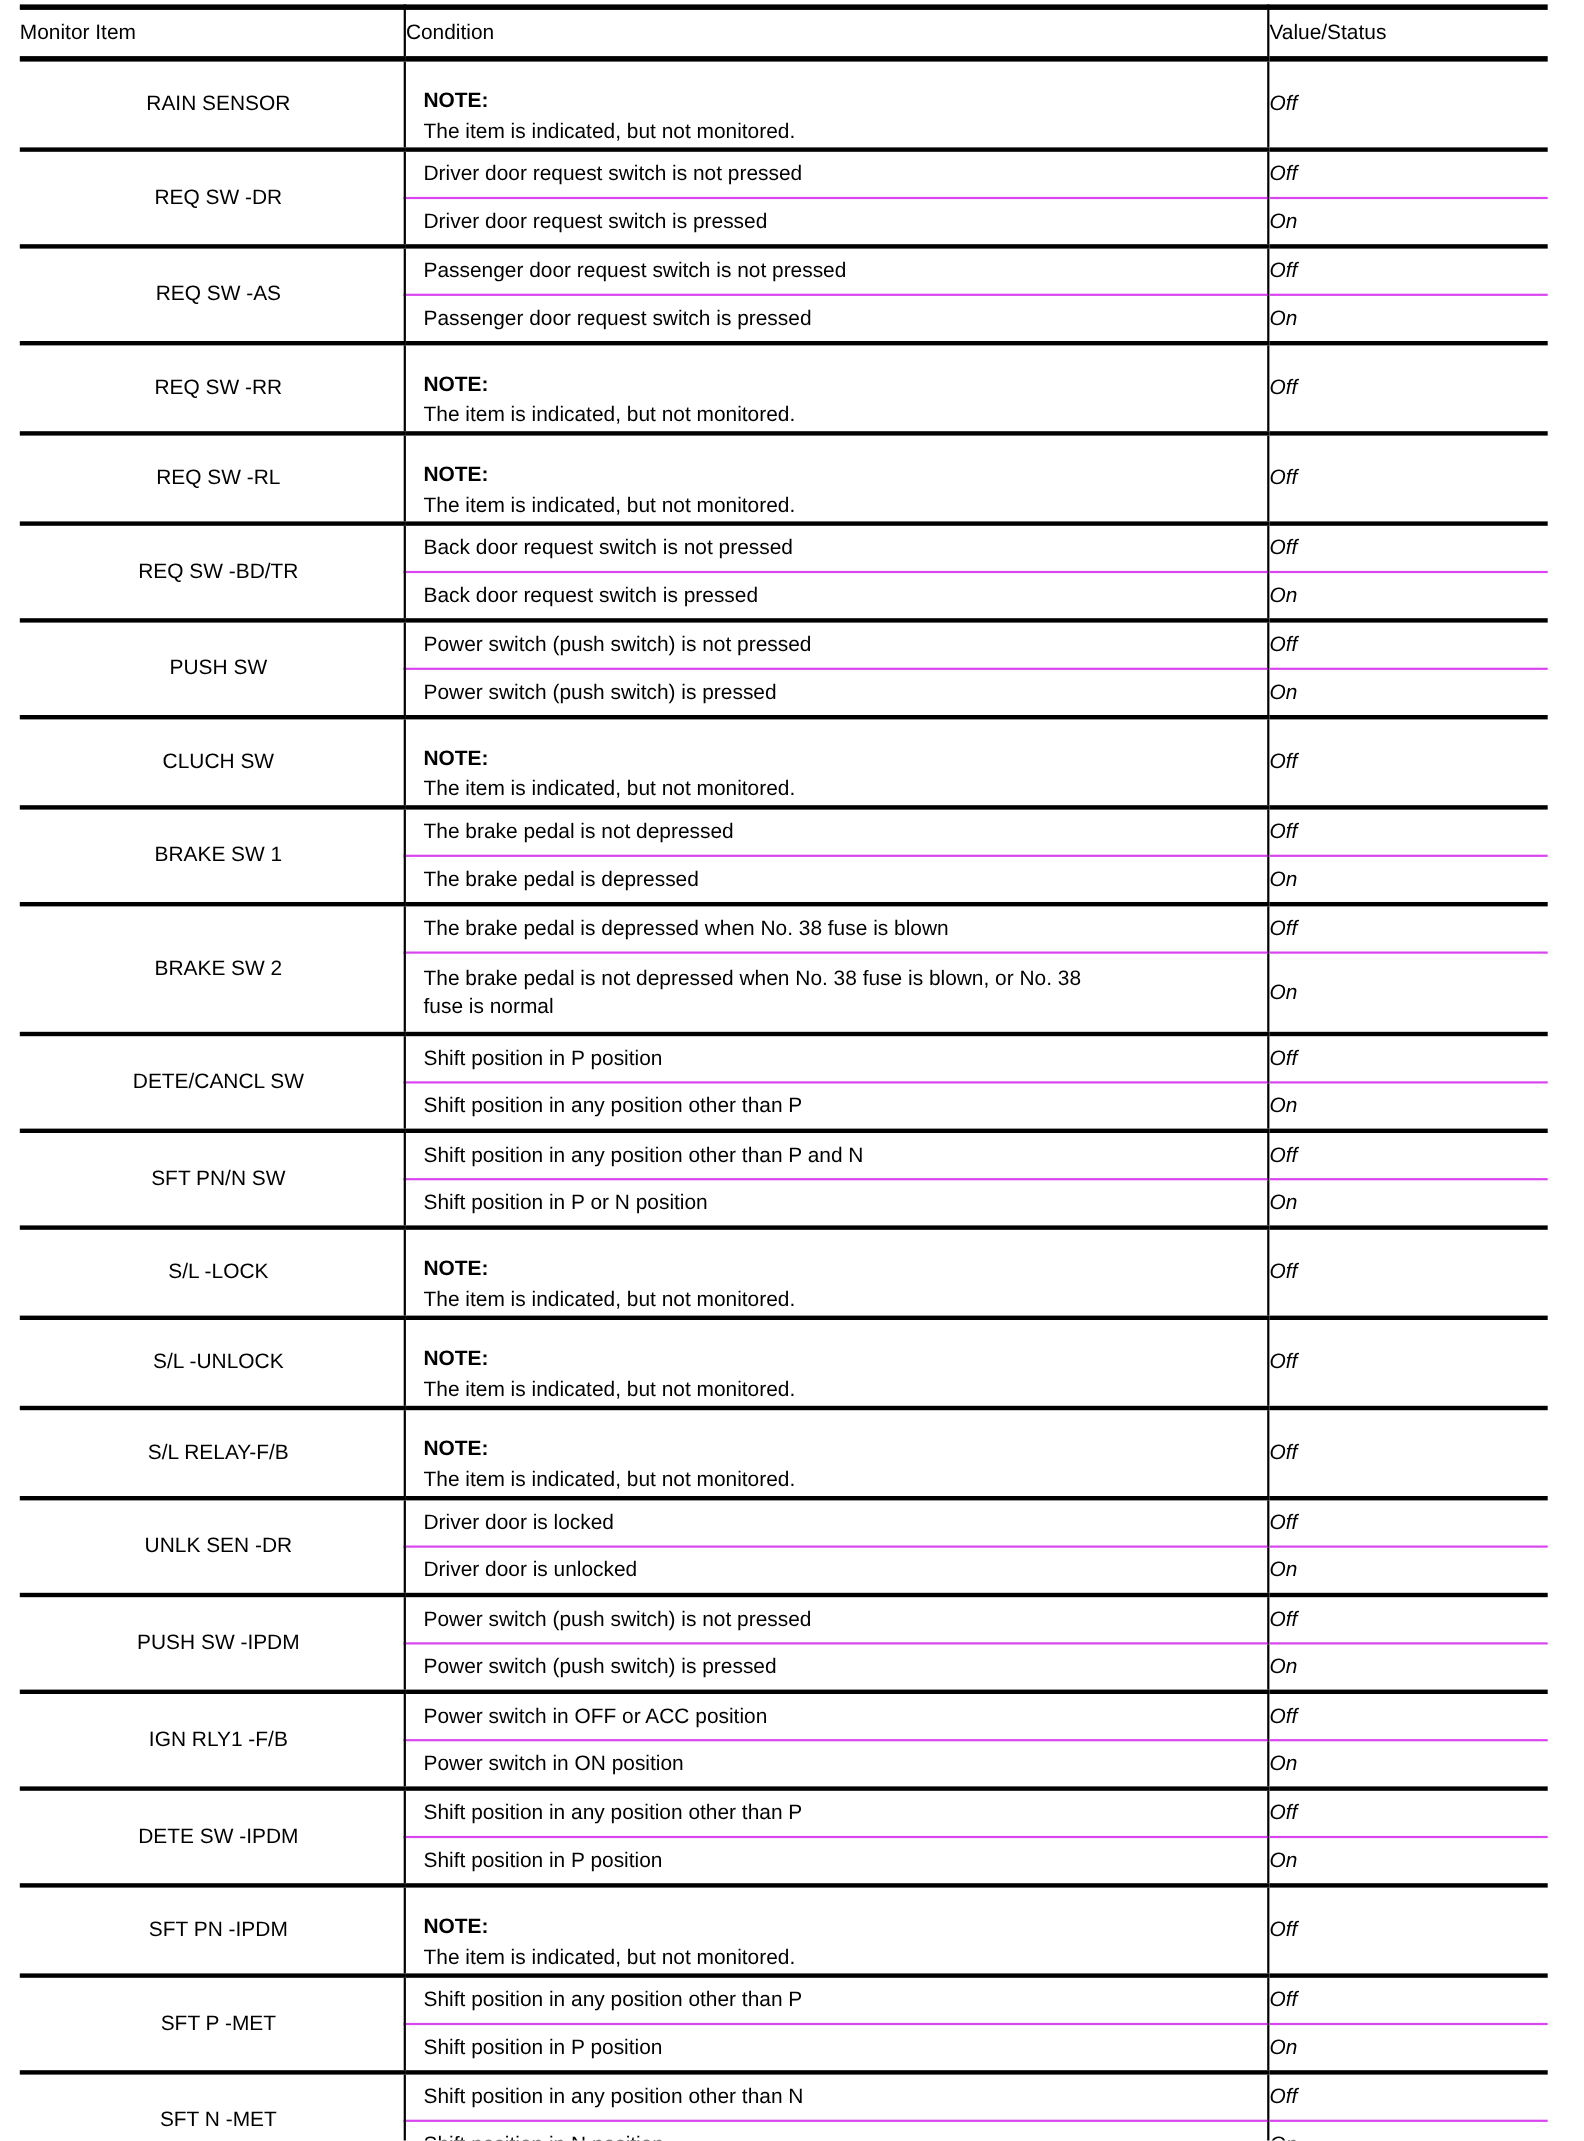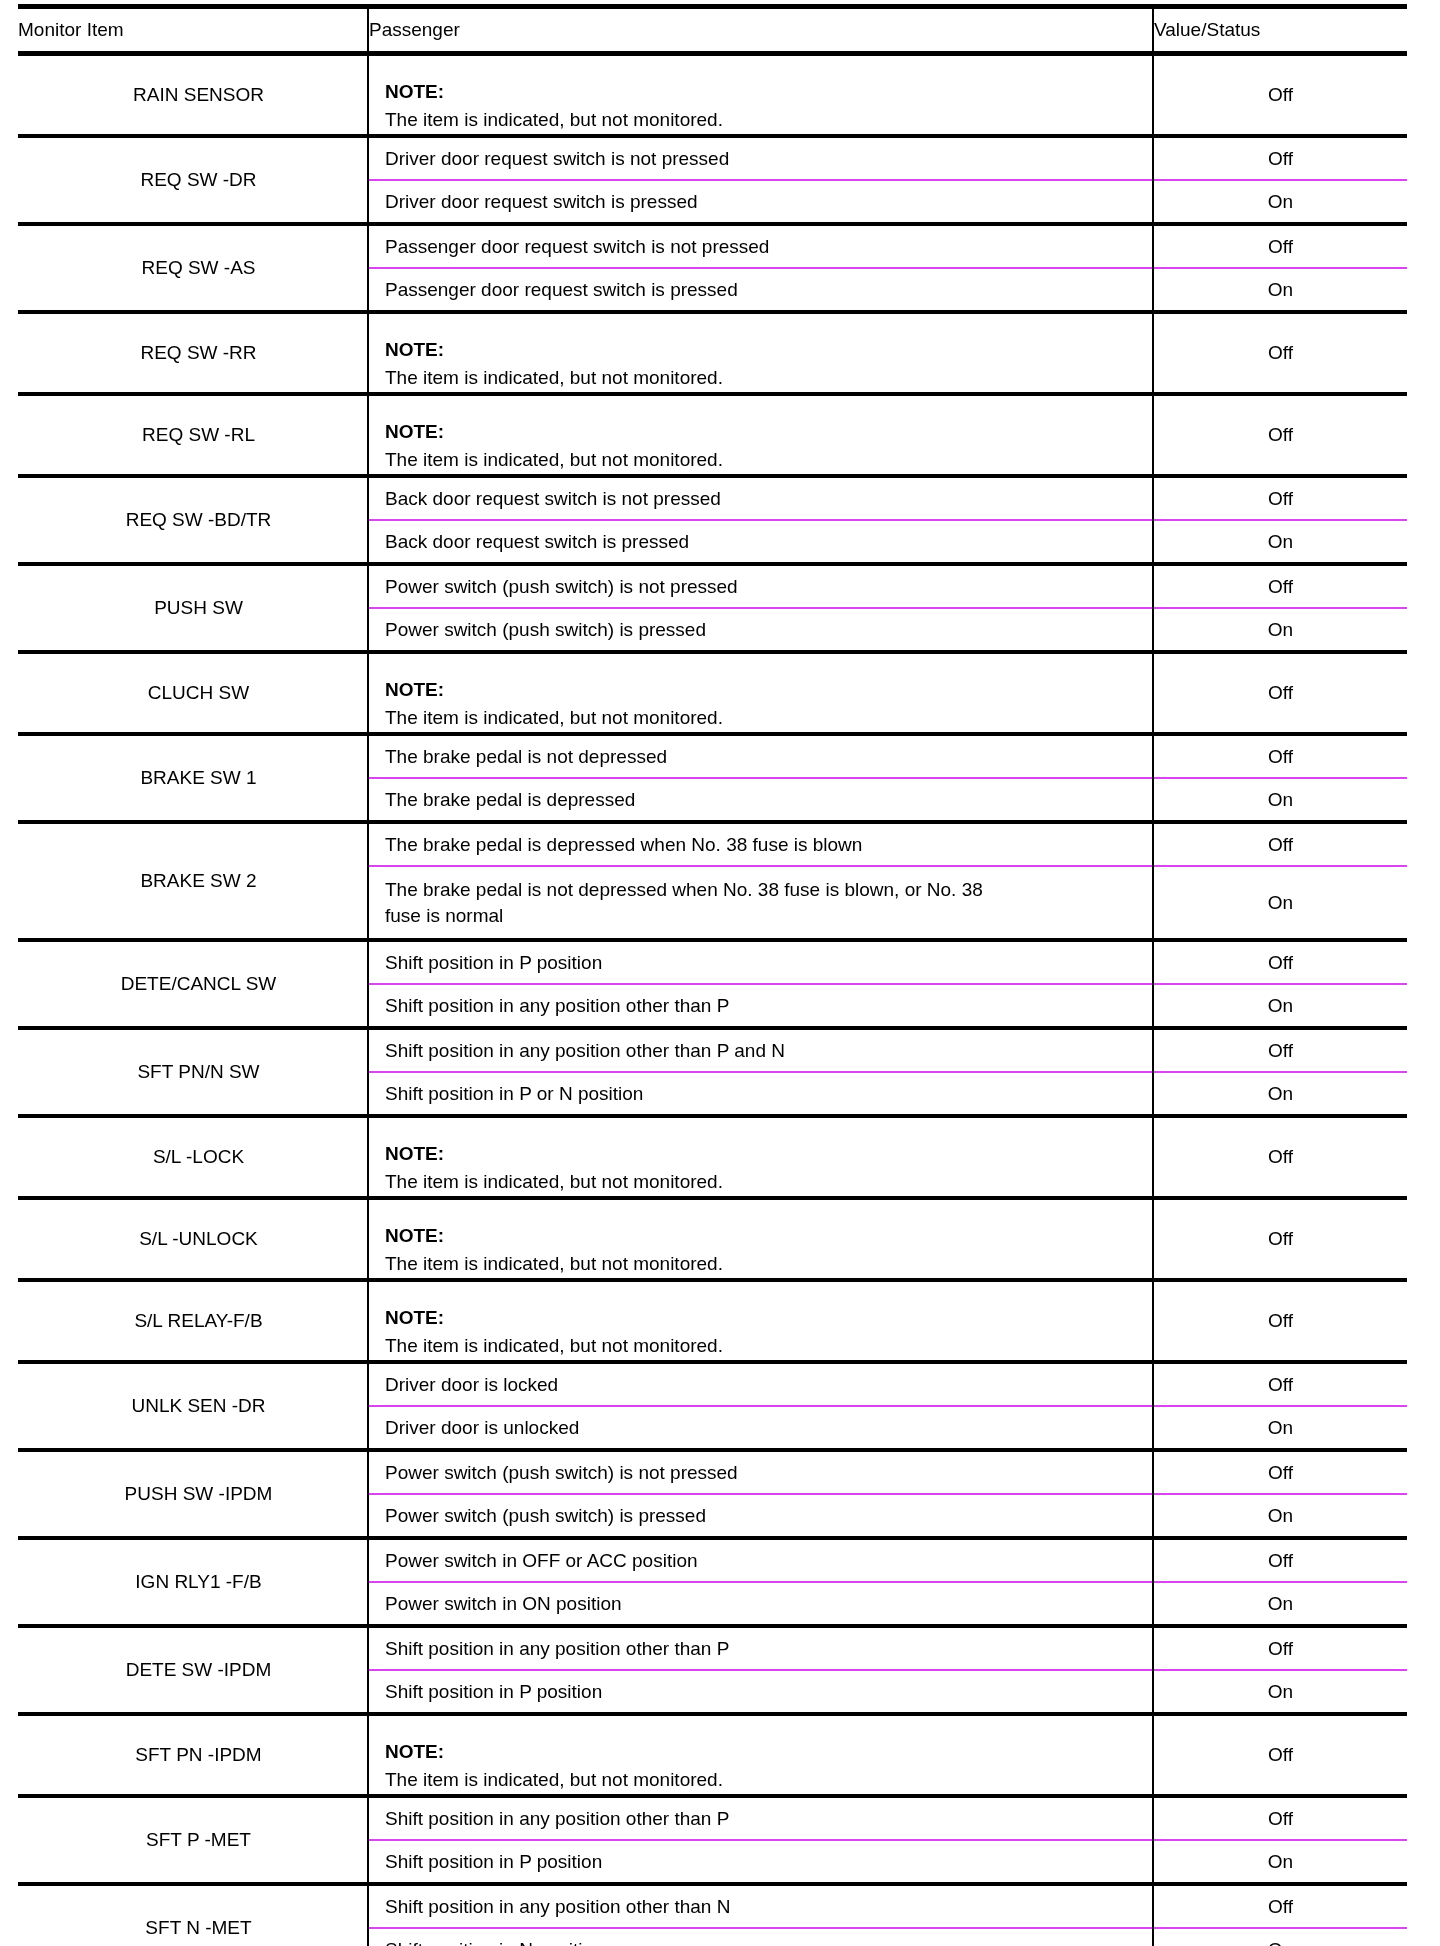--- a/index.html
+++ b/index.html
@@ -47,21 +47,22 @@
   }
   td.c-cond {
     border-right: 2px solid #000;
     padding-left: 16px;
     padding-right: 12px;
     text-align: left;
     white-space: pre-line;
     line-height: 26px;
   }
   td.c-val {
-    text-align: center;
+    text-align: left;
+    font-style: italic;
   }
 
   tr.group-start > td { border-top: 4px solid #000; }
   tr.sub-start > td   { border-top: 2px solid #d946ef; }
 
   tr.r-sub  { height: 44px; }
   tr.r-note { height: 73px; }
   tr.r-tall { height: 74px; }
 
   .note-label {
@@ -78,21 +79,21 @@
 
 <table class="monitor">
   <colgroup>
     <col class="c1">
     <col class="c2">
     <col class="c3">
   </colgroup>
   <thead>
     <tr>
       <th class="h-item">Monitor Item</th>
-      <th class="h-cond">Passenger</th>
+      <th class="h-cond">Condition</th>
       <th class="h-val">Value/Status</th>
     </tr>
   </thead>
   <tbody>
   <tr class="group-start r-note">
         <td class="c-item" rowspan="1">RAIN SENSOR</td>
         <td class="c-cond"><div class="note-label">NOTE:</div><div class="note-text">The item is indicated, but not monitored.</div></td>
         <td class="c-val">Off</td>
       </tr>
       <tr class="group-start r-sub">

